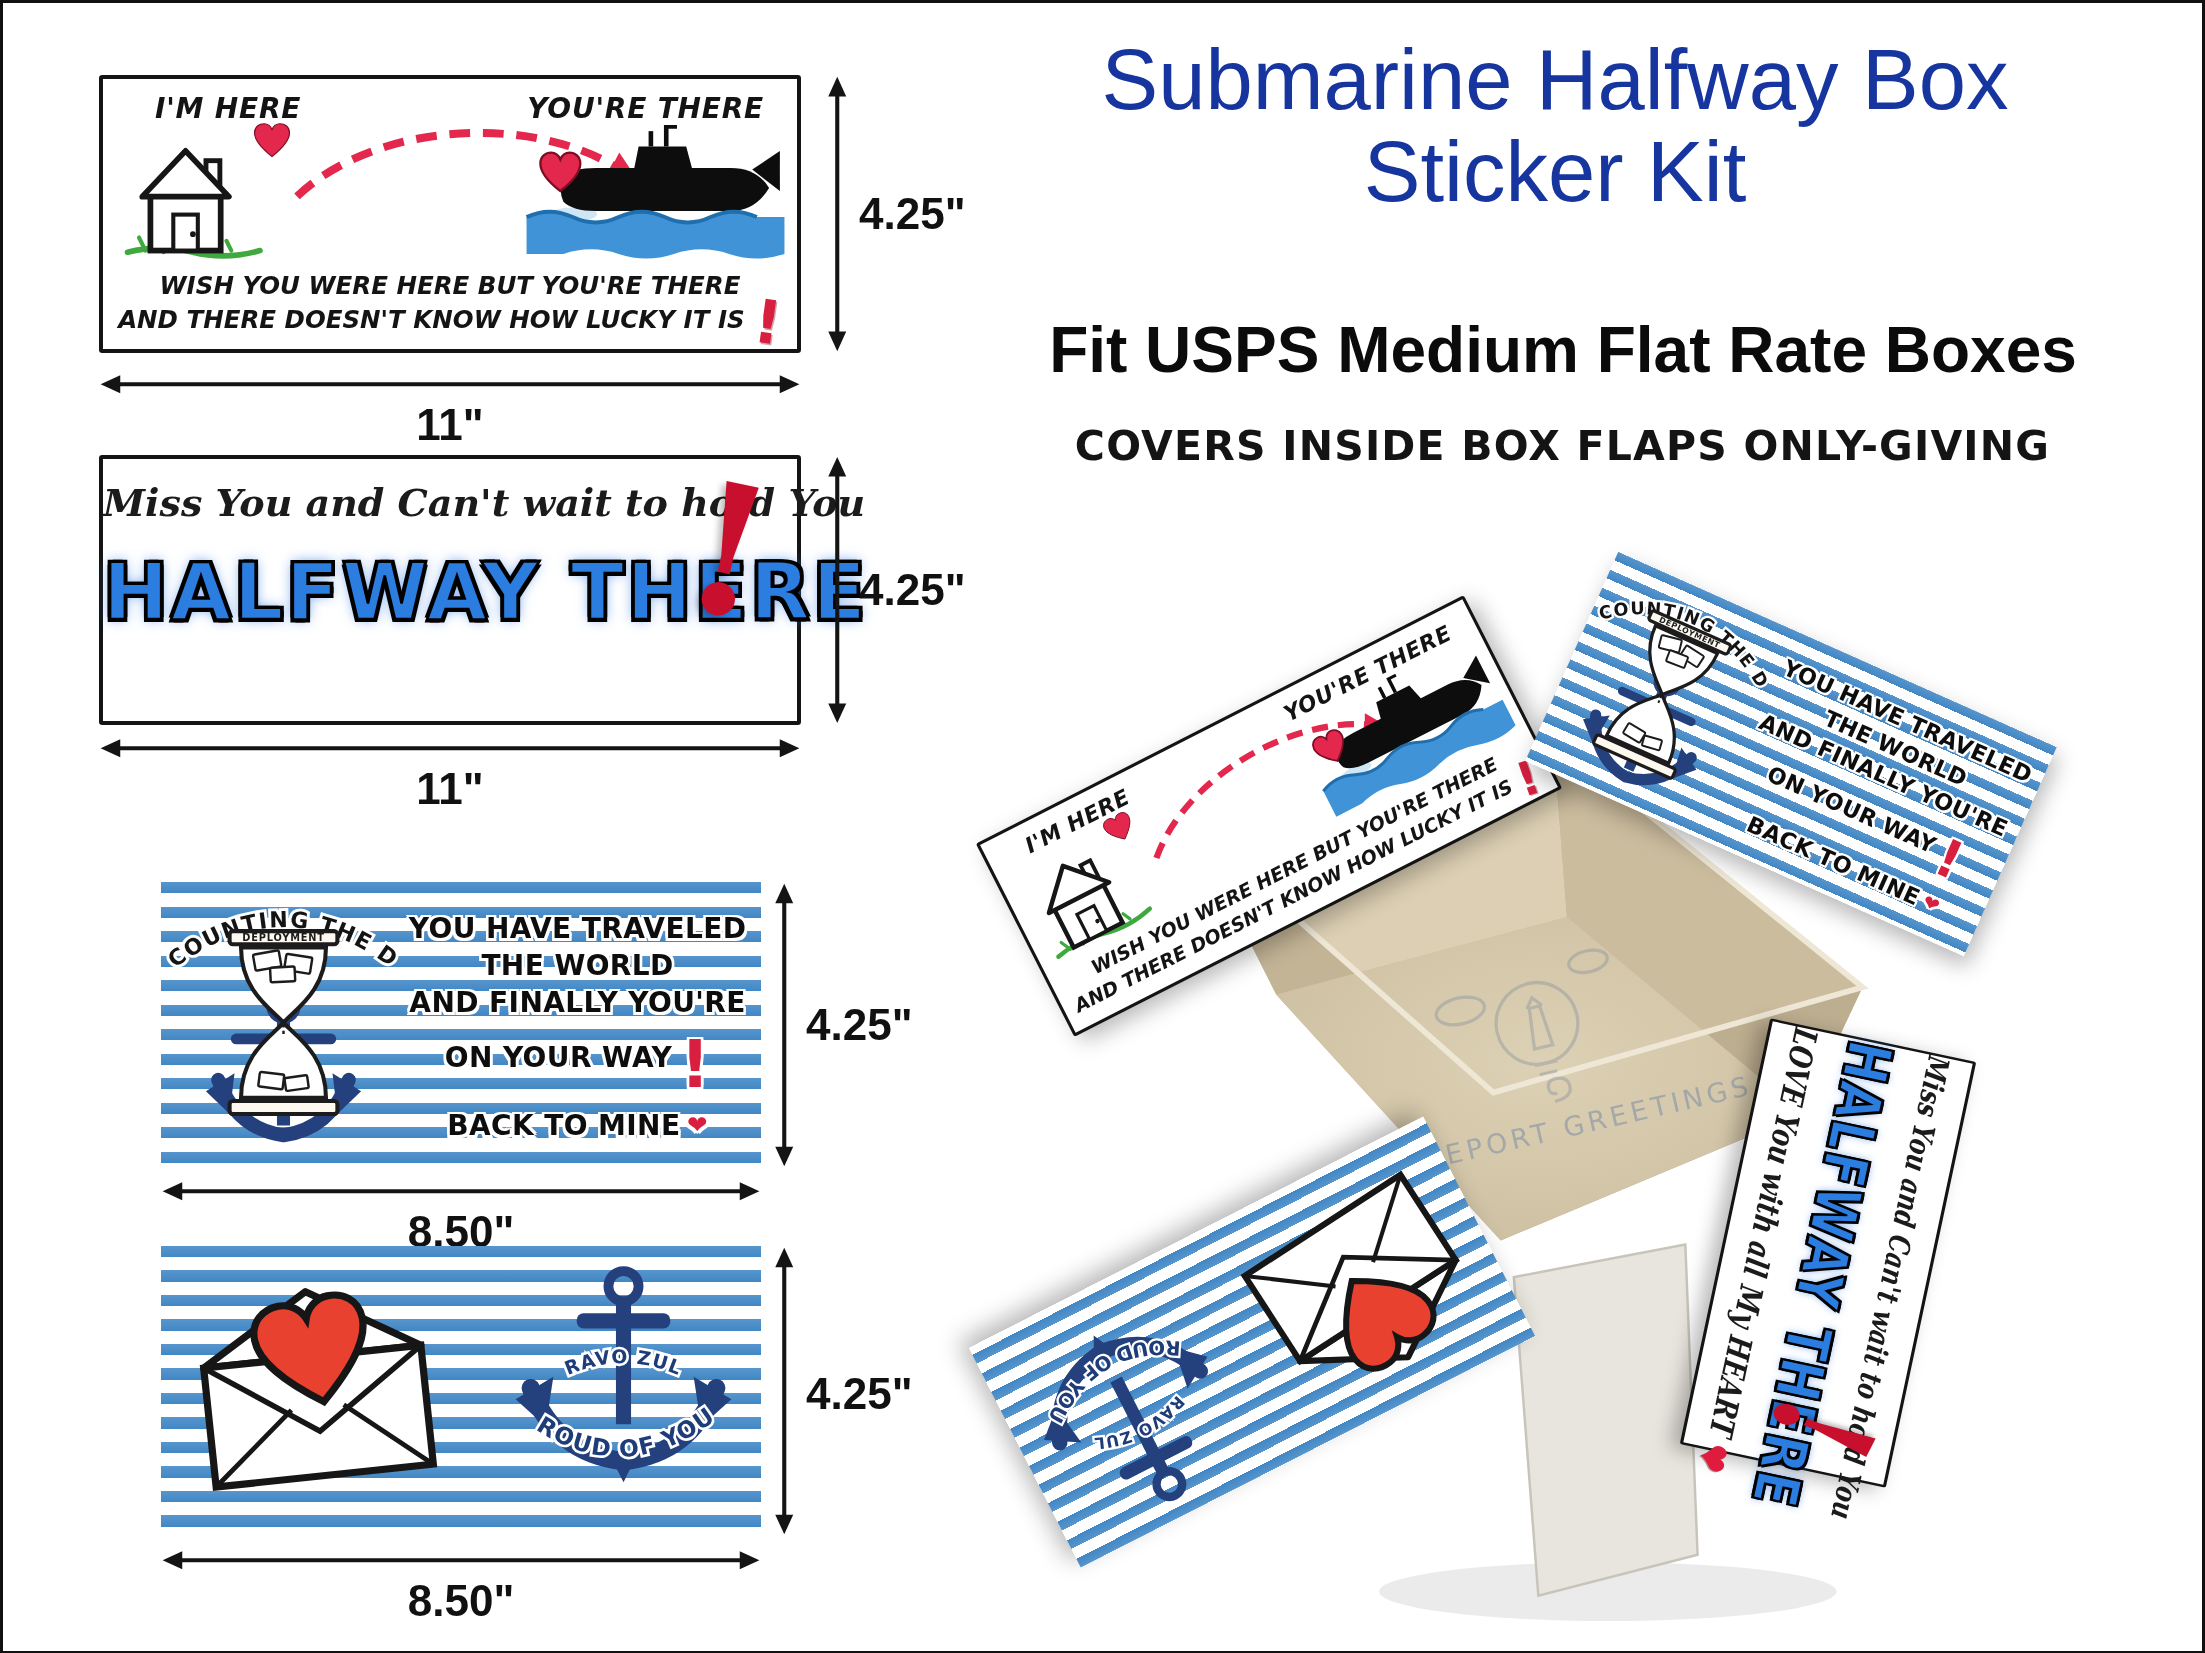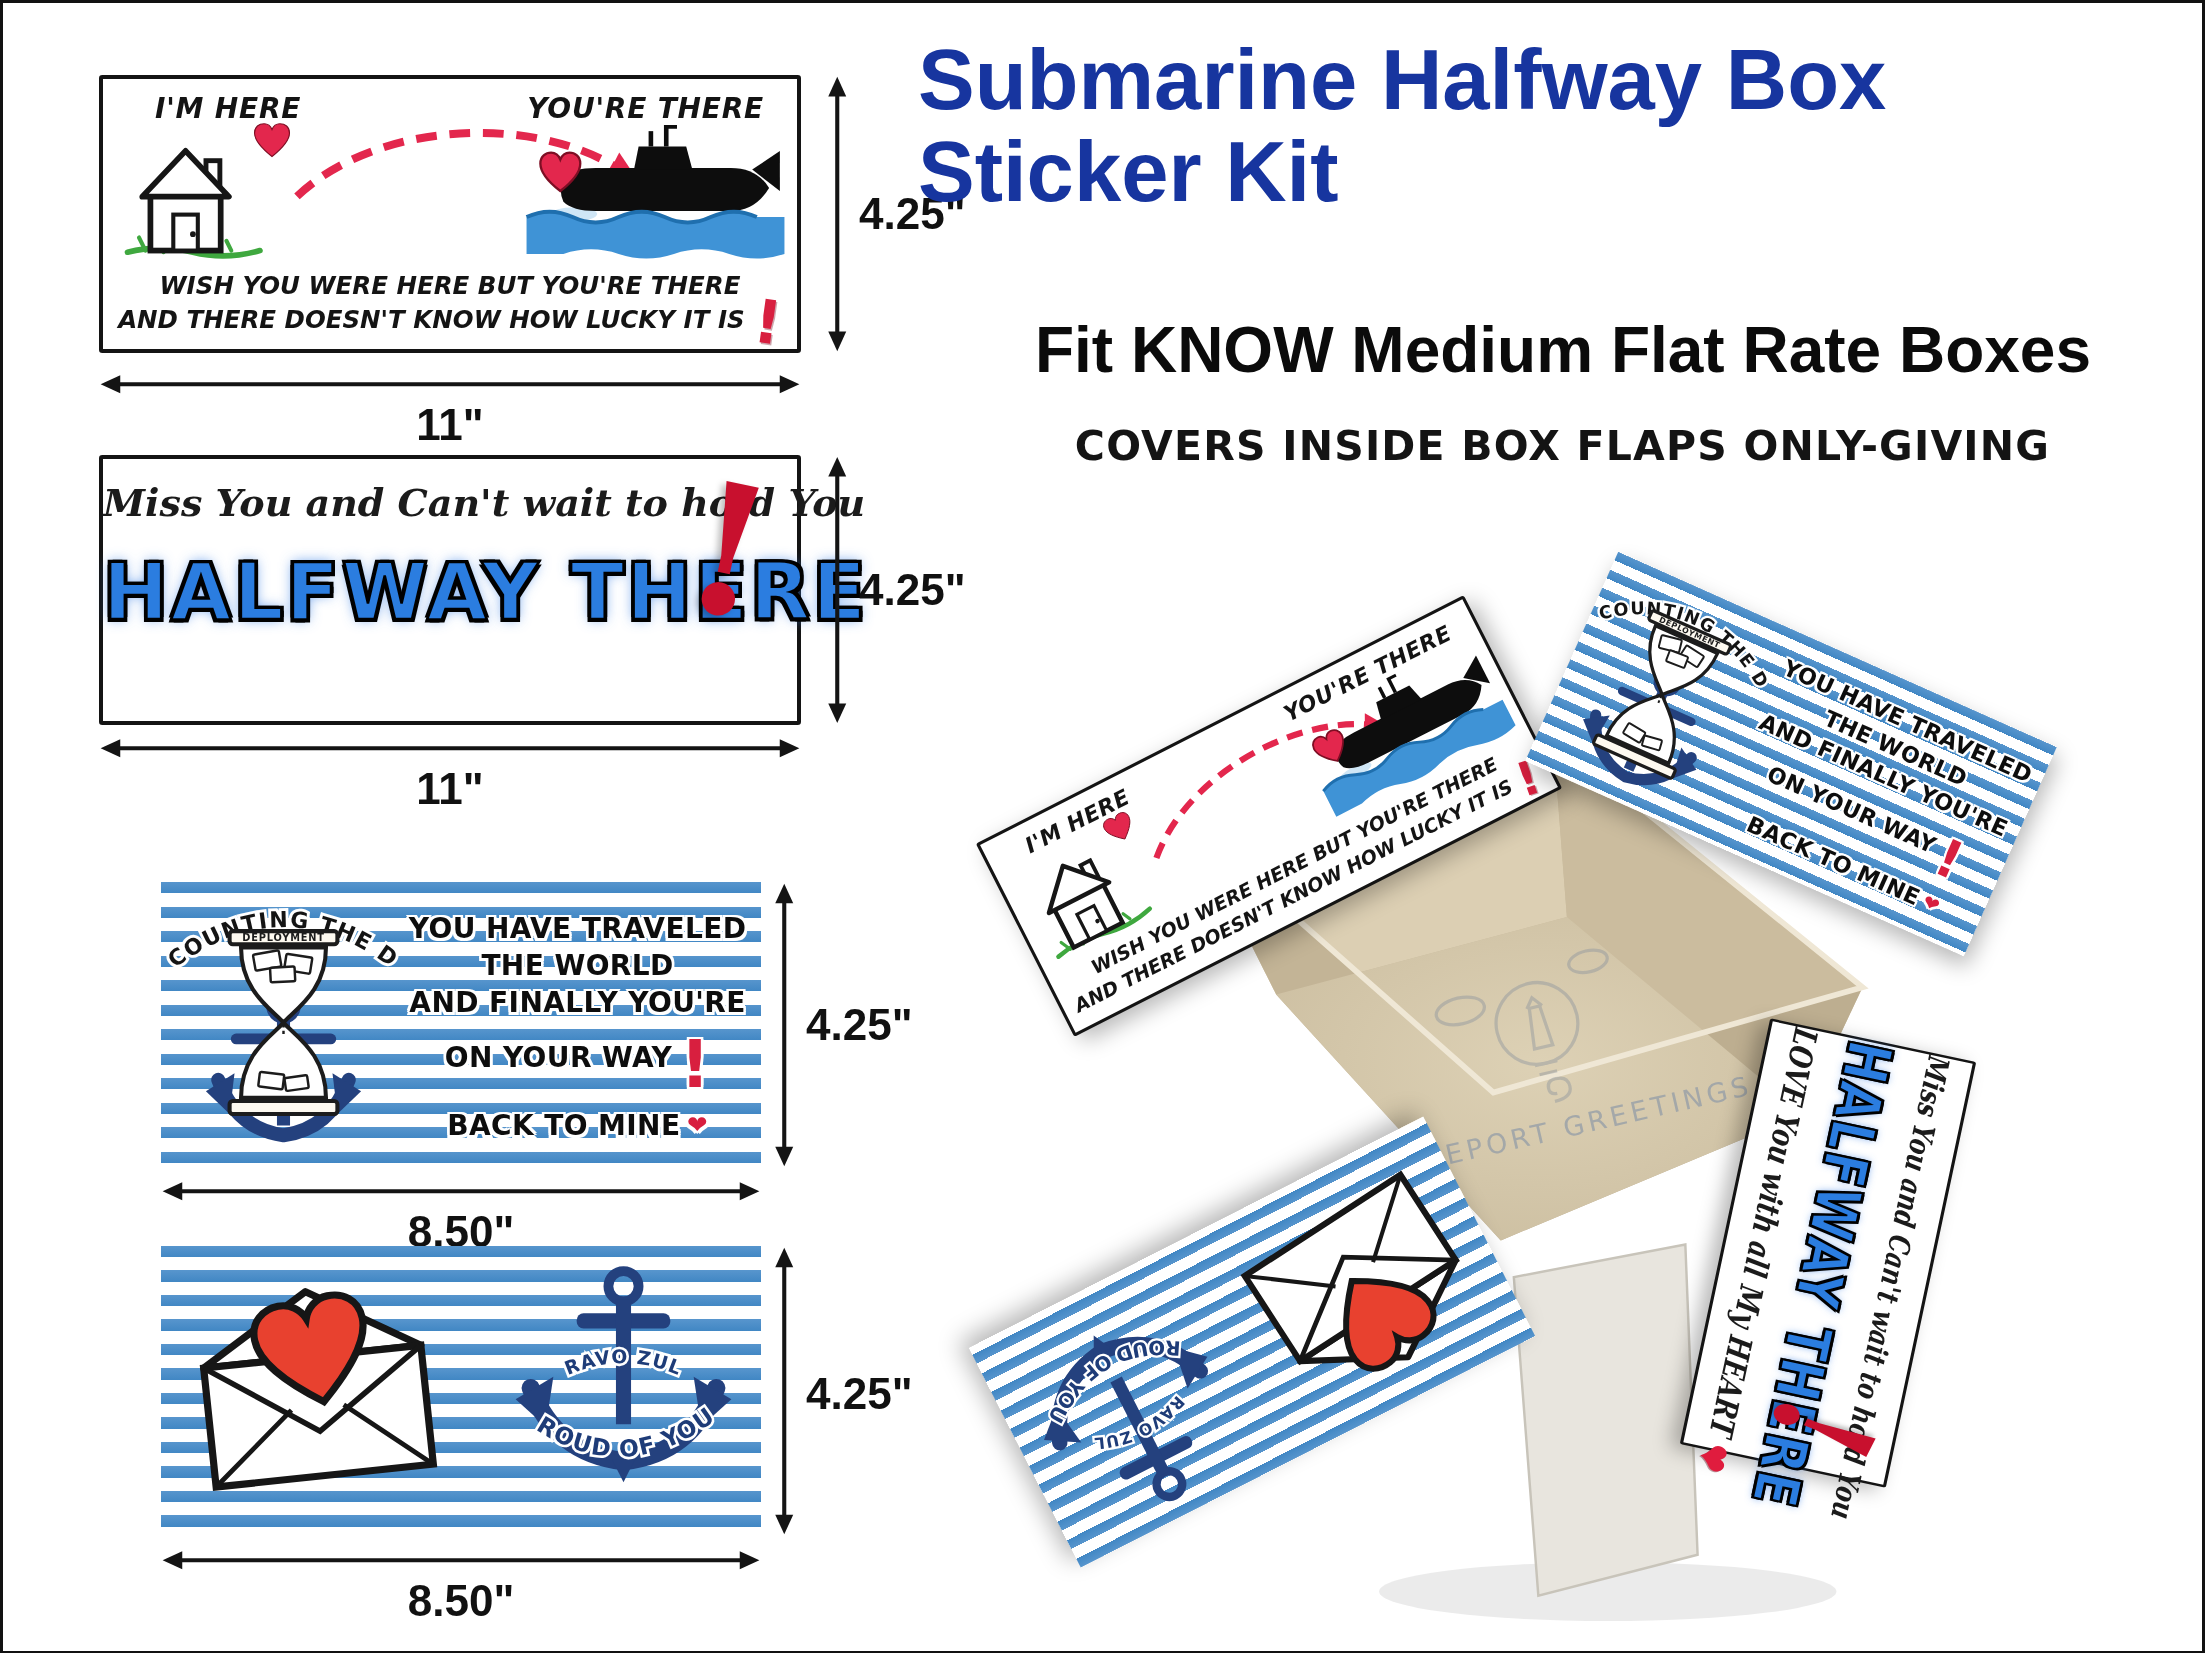--- a/index.html
+++ b/index.html
@@ -70,22 +70,22 @@
   .arc-text { font-family:"DejaVu Sans", sans-serif; font-weight:bold; fill:#141414;
               letter-spacing:2px; stroke:#ffffff; stroke-width:7px; paint-order:stroke; }
 
   
   .bv-env    { position:absolute; left:23px; top:34px; width:263px; }
   .bv-anchor { position:absolute; right:13px; top:9.8px; width:249px; }
   .anchor-arc { font-family:"DejaVu Sans", sans-serif; font-weight:bold; fill:#1e3c78;
                 stroke:#ffffff; stroke-width:7px; paint-order:stroke; letter-spacing:1.5px; }
 
   
-  .title { position:absolute; left:915px; top:31px; width:1274px; z-index:3; text-align:left;
-           font-family:"Liberation Sans", sans-serif; font-size:85px; font-weight:700;
+  .title { position:absolute; left:915px; top:31px; width:1274px; z-index:3; text-align:center;
+           font-family:"Liberation Sans", sans-serif; font-size:85px; font-weight:400;
            color:#17359f; line-height:1.08; }
   .subtitle { position:absolute; left:931px; top:310px; width:1258px; z-index:3; text-align:center;
               font-family:"Liberation Sans", sans-serif; font-size:64px; font-weight:800; color:#0b0b0b; }
   .tagline { position:absolute; left:939px; top:418px; width:1241px; z-index:3; text-align:center;
              font-size:41px; font-weight:700; letter-spacing:1.2px; line-height:1.24; color:#141414; }
 
   
   .scene { position:absolute; left:0; top:0; z-index:1; pointer-events:none; }
   .flap { position:absolute; z-index:2; }
   .flap .sticker { box-shadow:8.2px 11.4px 28px rgba(0,0,0,.28); }
@@ -259,21 +259,21 @@
     <line x1="22" y1="15" x2="713" y2="15" stroke="#141414" stroke-width="5"></line>
     <polygon points="2,15 26,4 26,26" fill="#141414"></polygon>
     <polygon points="733,15 709,4 709,26" fill="#141414"></polygon>
   </svg>
   <div class="dim-label center" style="left:158px; top:1576px; width:600px;">8.50"</div>
 
   <div class="title">
     <div>Submarine Halfway Box</div>
     <div>Sticker Kit</div>
   </div>
-  <div class="subtitle">Fit KNOW Medium Flat Rate Boxes</div>
+  <div class="subtitle">Fit USPS Medium Flat Rate Boxes</div>
   <div class="tagline">
     <div>COVERS INSIDE BOX FLAPS ONLY-GIVING</div>
   </div>
 
   <svg class="scene" width="2205" height="1654" viewBox="0 0 2700 2025">
     <defs>
       <radialGradient id="floorg" cx="50%" cy="45%" r="75%">
         <stop offset="0%" stop-color="#ddd1b5"></stop>
         <stop offset="100%" stop-color="#c9bb9d"></stop>
       </radialGradient>

